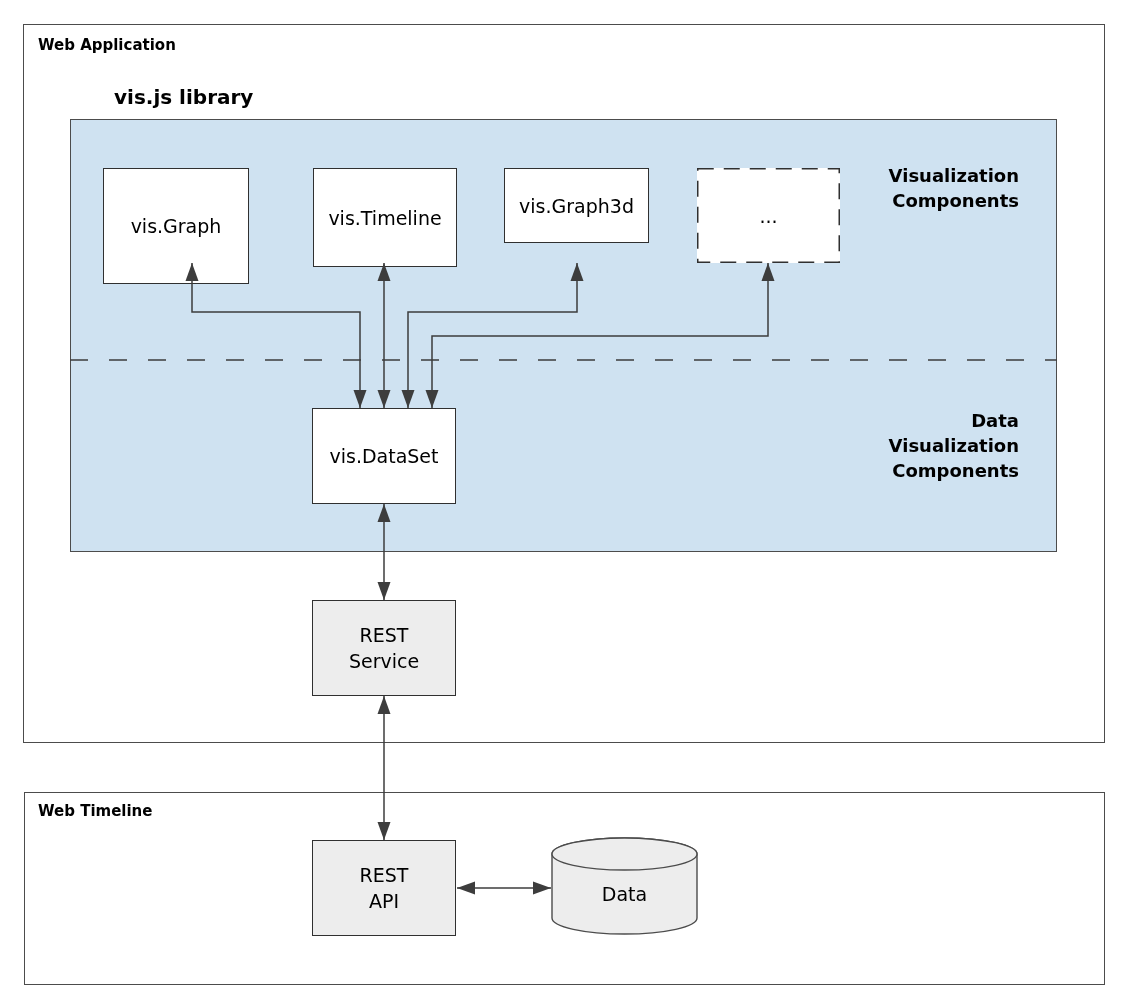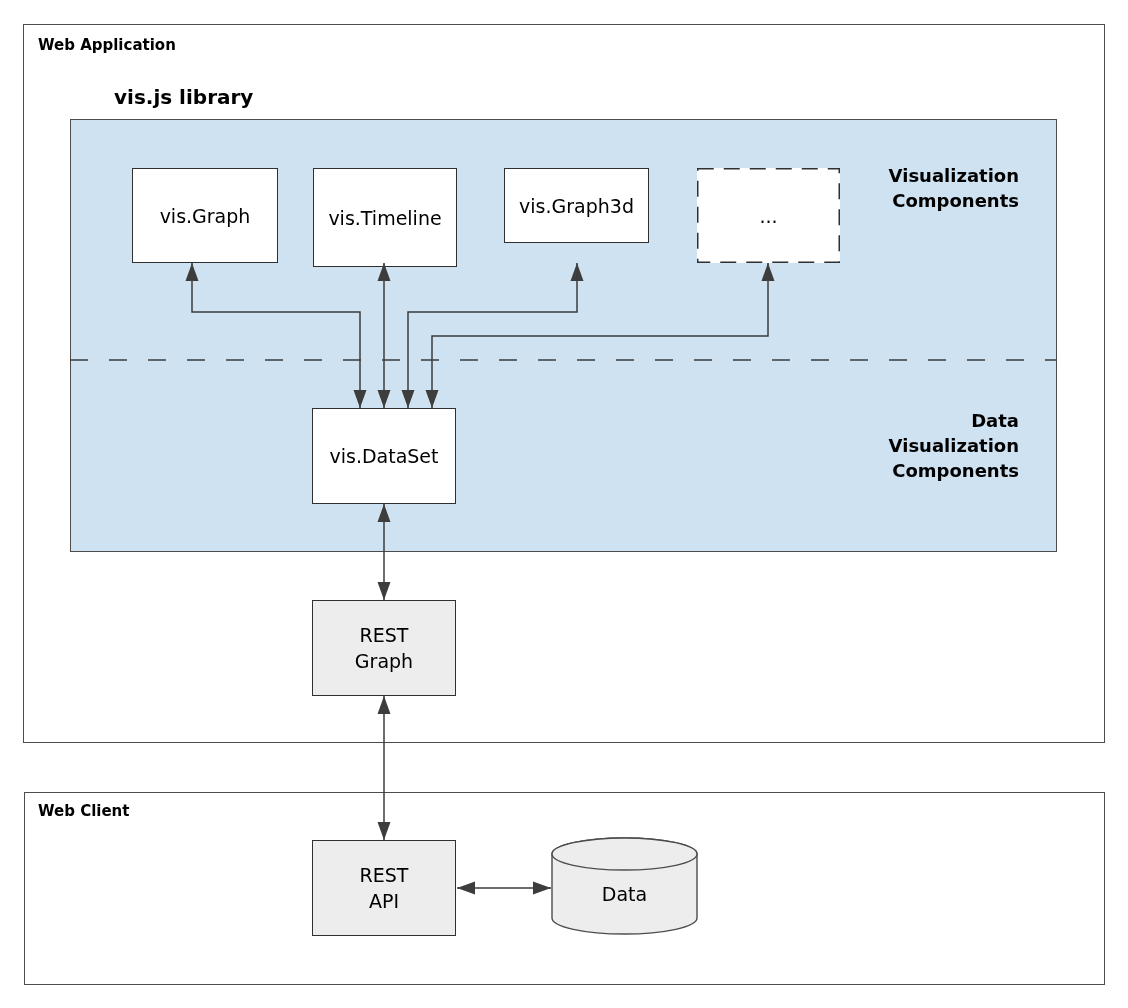--- a/index.html
+++ b/index.html
@@ -37,38 +37,38 @@
 </head>
 <body>
 
 <div class="stage">
 
   <div class="abs outer-box" style="left:23px;top:24px;width:1082px;height:719px;"></div>
   <div class="abs outer-box" style="left:24px;top:792px;width:1081px;height:193px;"></div>
 
   <div class="abs blue-box" style="left:70px;top:119px;width:987px;height:433px;"></div>
 
-  <div class="abs node white" style="left:132px;top:168px;width:146px;height:95px;">
+  <div class="abs node white" style="left:103px;top:168px;width:146px;height:116px;">
     <span>vis.Graph</span>
   </div>
   <div class="abs node white" style="left:313px;top:168px;width:144px;height:99px;">
     <span>vis.Timeline</span>
   </div>
   <div class="abs node white" style="left:504px;top:168px;width:145px;height:75px;">
     <span>vis.Graph3d</span>
   </div>
   <div class="abs node bare" style="left:697px;top:168px;width:143px;height:95px;">
     <span>...</span>
   </div>
   <div class="abs node white" style="left:312px;top:408px;width:144px;height:96px;">
     <span>vis.DataSet</span>
   </div>
   <div class="abs node gray two-line" style="left:312px;top:600px;width:144px;height:96px;">
     <span>REST</span>
-    <span>Graph</span>
+    <span>Service</span>
   </div>
   <div class="abs node gray two-line" style="left:312px;top:840px;width:144px;height:96px;">
     <span>REST</span>
     <span>API</span>
   </div>
 
   <svg class="layer" width="1128" height="1008">
 
     <line class="dash-sep" x1="70" y1="360" x2="1057" y2="360"></line>
 
@@ -130,17 +130,17 @@
     <span>Visualization</span>
     <span>Components</span>
   </div>
 
   <div class="label section-label" style="right:109px;top:408px;">
     <span>Data</span>
     <span>Visualization</span>
     <span>Components</span>
   </div>
 
-  <div class="label title" style="left:38px;top:799px;">Web Client</div>
+  <div class="label title" style="left:38px;top:799px;">Web Timeline</div>
 
   <div class="label data-label" style="left:552px;top:866px;width:145px;height:56px;">Data</div>
 
 </div>
 
 </body></html>

